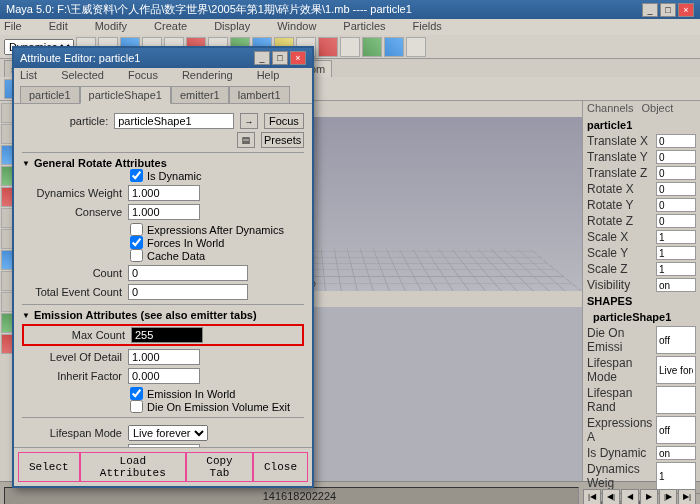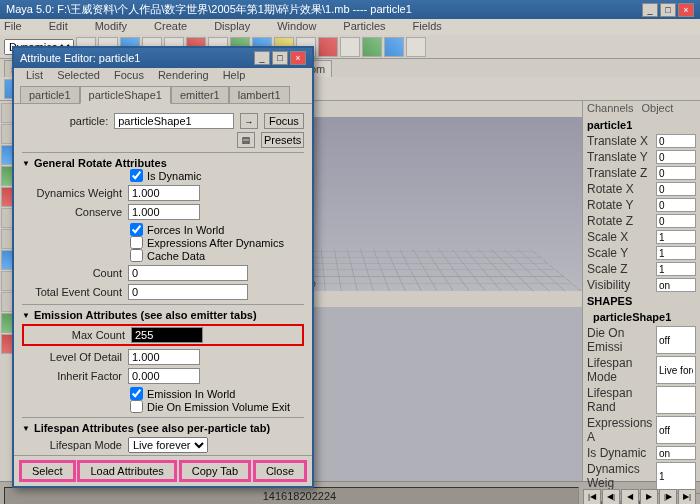--- a/index.html
+++ b/index.html
@@ -53,36 +53,36 @@
 
 .timeline { height: 30px; background: #b0aca4; border-top: 1px solid #888; display: flex; align-items: center; padding: 0 4px; gap: 4px; }
 .tl-track { flex: 1; height: 20px; background: #98948c; border: 1px inset #888; position: relative; }
 .tl-ticks { position: absolute; top: 2px; left: 0; right: 0; display: flex; justify-content: center; color: #222; font-size: 9px; margin-left: 16px; }
 .play-btns { display: flex; gap: 1px; }
 .pbtn { width: 18px; height: 16px; background: #d4d0c8; border: 1px solid #888; display: flex; align-items: center; justify-content: center; font-size: 8px; }
 
 
 .ae-dialog { position: absolute; top: 46px; left: 12px; width: 302px; height: 442px; background: #d4d0c8; border: 2px solid #2c5b90; box-shadow: 3px 3px 8px rgba(0,0,0,0.4); z-index: 100; display: flex; flex-direction: column; }
 .ae-title { background: linear-gradient(#3a6ea5, #2c5b90); height: 20px; color: #fff; padding: 2px 6px; display: flex; align-items: center; justify-content: space-between; }
-.ae-menu { height: 16px; padding: 1px 12px; display: flex; gap: 14px; color: #444; background: #d4d0c8; }
+.ae-menu { height: 16px; padding: 1px 6px; display: flex; gap: 24px; color: #444; background: #d4d0c8; }
 .ae-tabs { height: 20px; display: flex; gap: 0; padding: 0 6px; align-items: flex-end; border-bottom: 1px solid #999; }
 .ae-tab { padding: 2px 8px; border: 1px solid #999; border-bottom: none; background: #c8c4bc; color: #444; }
 .ae-tab.active { background: #d4d0c8; border-bottom: 1px solid #d4d0c8; margin-bottom: -1px; }
 .ae-body { flex: 1; overflow-y: auto; padding: 6px 8px; }
 .ae-row { display: flex; align-items: center; margin: 3px 0; gap: 6px; }
 .ae-row label { width: 100px; text-align: right; color: #222; }
 .ae-row input[type=text] { width: 72px; border: 1px solid #888; background: #fff; padding: 1px 3px; font-size: 11px; }
 .ae-row input.wide { width: 120px; }
 .ae-chk { display: flex; align-items: center; gap: 4px; margin-left: 108px; }
 .ae-section { border-top: 1px solid #999; margin: 4px 0; padding-top: 4px; }
 .ae-sect-head { display: flex; align-items: center; gap: 4px; font-weight: bold; color: #000; }
 .ae-sect-head::before { content: "▼"; font-size: 8px; }
 .ae-highlight { border: 2px solid #e00000; padding: 1px; }
 .ae-footer { display: flex; justify-content: space-around; padding: 4px; border-top: 1px solid #999; }
-.ae-footer button { padding: 2px 10px; background: #d4d0c8; border: 3px solid #ec4899; }
+.ae-footer button { padding: 2px 10px; background: #d4d0c8; border: 1px solid #ec4899; font-family: Liberation Mono, monospace; }
 .dim { color: #888; }
 .side-btn { width: 46px; padding: 1px; background: #d4d0c8; border: 1px solid #888; }
 .icon-btn { width: 20px; height: 16px; background: #d4d0c8; border: 1px solid #888; font-size: 9px; display: flex; align-items: center; justify-content: center; }
 
 .side-grid { position: absolute; top: 70px; left: 90px; width: 120px; height: 30px; background-image: repeating-linear-gradient(90deg, #4070c0 0, #4070c0 1px, transparent 1px, transparent 6px), repeating-linear-gradient(0deg, #4070c0 0, #4070c0 1px, transparent 1px, transparent 6px); }
 
 .apple-shape { position: absolute; top: 20px; left: 90px; width: 80px; height: 70px; }
 
 .layers-box { border-top: 1px solid #888; padding: 2px 4px; }
 .layers-box select { width: 60px; font-size: 10px; }
@@ -363,26 +363,26 @@
         </div>
       <div class="ae-row">
           <label>Dynamics Weight</label>
           <input type="text" value="1.000" style="">
         </div>
       <div class="ae-row">
           <label>Conserve</label>
           <input type="text" value="1.000" style="">
         </div>
       <div class="ae-chk">
+          <input type="checkbox" style="">
+          <span>Expressions After Dynamics</span>
+        </div>
+      <div class="ae-chk">
           <input type="checkbox" checked="" style="">
           <span>Forces In World</span>
-        </div>
-      <div class="ae-chk">
-          <input type="checkbox" style="">
-          <span>Expressions After Dynamics</span>
         </div>
       <div class="ae-chk">
           <input type="checkbox" style="">
           <span>Cache Data</span>
         </div>
       <div class="ae-row">
           <label>Count</label>
           <input type="text" class="wide" value="0" style="">
         </div>
       <div class="ae-row">
@@ -409,21 +409,20 @@
           <input type="checkbox" checked="" style="">
           <span>Emission In World</span>
         </div>
       <div class="ae-chk">
           <input type="checkbox" style="">
           <span>Die On Emission Volume Exit</span>
         </div>
     </div>
 
     <div class="ae-section">
-      <div class="ae-sect-head">Lifespan Attributes (see also per-particle tab)</div>
       <div class="ae-row">
           <label>Lifespan Mode</label>
           <select><option>Live forever</option></select>
         </div>
       <div class="ae-row dim">
           <label>Lifespan</label>
           <input type="text" disabled="" value="1.000" style="">
         </div>
 
     </div>

